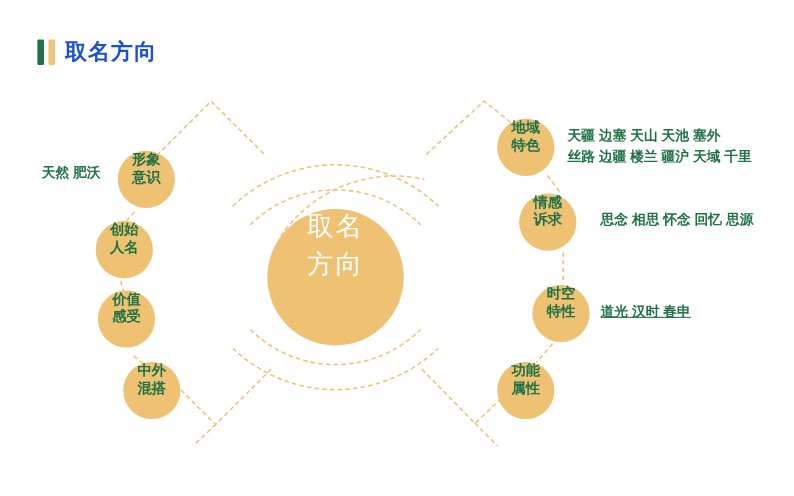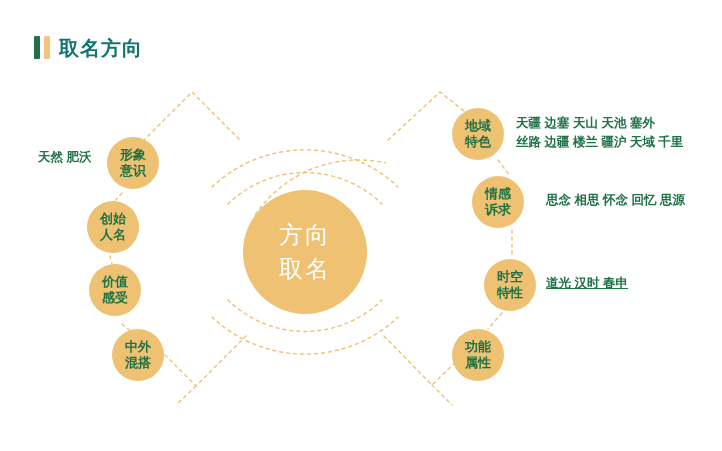--- a/index.html
+++ b/index.html
@@ -32,21 +32,21 @@
   .bar {
     width: 6px;
     height: 23px;
     border-radius: 1px;
   }
   .bar.green { background: #1f7245; }
   .bar.gold  { background: #efc679; }
   #title-text {
     font-size: 20px;
     font-weight: bold;
-    color: #0f766e;
+    color: #1d4ed8;
     letter-spacing: 1px;
     line-height: 1;
     white-space: nowrap;
   }
 
   
   #connectors {
     position: absolute;
     left: 0;
     top: 0;
@@ -56,21 +56,20 @@
   }
 
   
   .node {
     position: absolute;
     border-radius: 50%;
     background: #eec173;
     display: flex;
     flex-direction: column;
     align-items: center;
-    justify-content: center;
     box-sizing: border-box;
     text-align: center;
   }
   .node .line {
     display: block;
     white-space: nowrap;
   }
 
   .node.branch {
     width: 52px;
@@ -157,22 +156,22 @@
     <path d="M 498 160 L 510 176"></path>
     <path d="M 512 230 L 512 258"></path>
     <path d="M 502 313 L 488 329"></path>
 
     <path d="M 432 385 L 452 405"></path>
     <path d="M 196 386 L 176 405"></path>
   </g>
 </svg>
 
 <div id="center-node" class="node">
+  <span class="line">取名</span>
   <span class="line">方向</span>
-  <span class="line">取名</span>
 </div>
 
 <div id="node-xingxiang" class="node branch">
   <span class="line">形象</span>
   <span class="line">意识</span>
 </div>
 <div id="node-chuangshi" class="node branch">
   <span class="line">创始</span>
   <span class="line">人名</span>
 </div>

